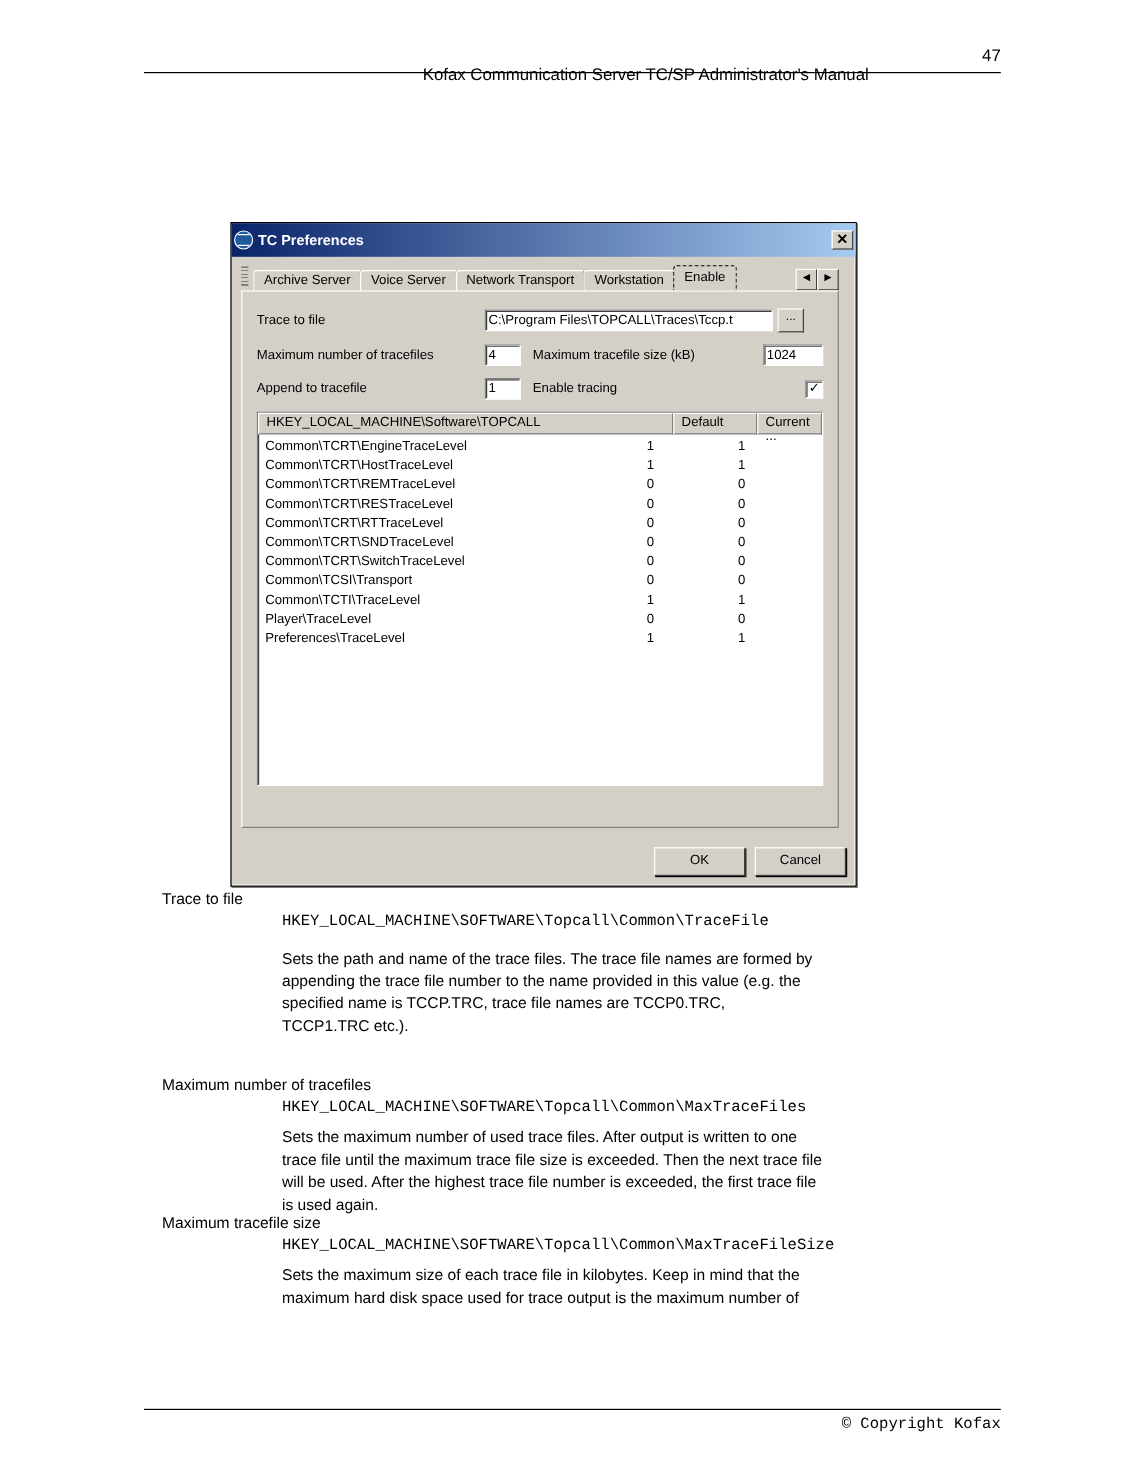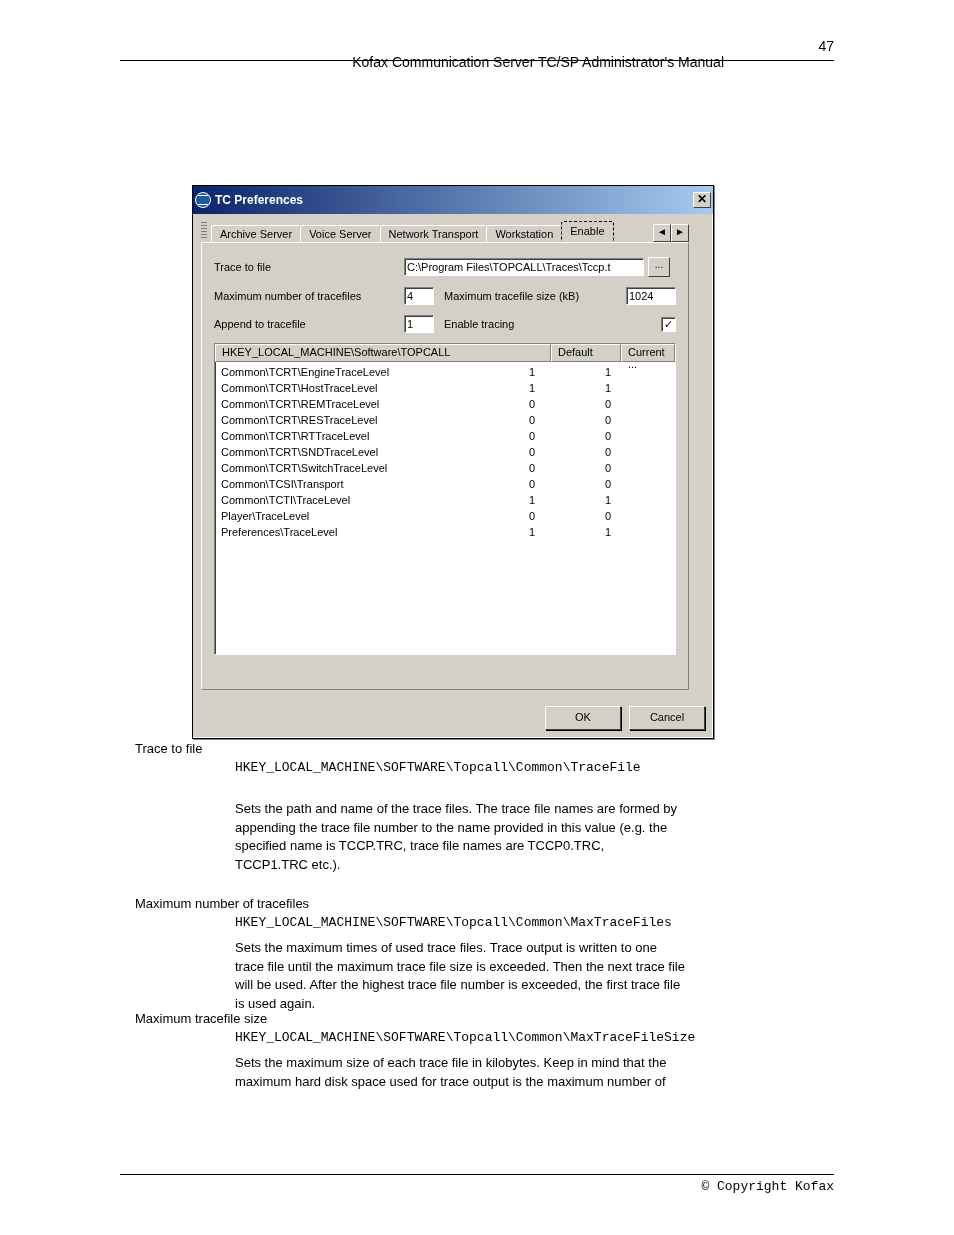--- a/index.html
+++ b/index.html
@@ -81,21 +81,21 @@
   border-bottom-color: #404040;
   margin-right: 2px;
   font-family: Arial;
   font-size: 12px;
   font-weight: bold;
   color: #000;
   text-align: center;
   line-height: 12px;
 }
 .tab-area {
-  padding: 6px 24px 8px 8px;
+  padding: 6px 14px 8px 8px;
 }
 .tab-row {
   display: flex;
   align-items: flex-end;
   height: 22px;
   position: relative;
 }
 .tab {
   border: 1px solid #808080;
   border-top: 1px solid #fff;
@@ -398,32 +398,32 @@
     <div class="dialog-buttons">
       <div class="dlg-btn">OK</div>
       <div class="dlg-btn">Cancel</div>
     </div>
   </div>
 
   <div id="doc-sections">
       <div class="doc-section" style="top: 740px;">
         <div>Trace to file</div>
         <div class="reg" style="margin-left: 100px;">HKEY_LOCAL_MACHINE\SOFTWARE\Topcall\Common\TraceFile</div>
-        <div style="margin-left: 100px; margin-top: 22px;">
+        <div style="margin-left: 100px; margin-top: 12px;">
           <div>Sets the path and name of the trace files. The trace file names are formed by</div>
           <div>appending the trace file number to the name provided in this value (e.g. the</div>
           <div>specified name is TCCP.TRC, trace file names are TCCP0.TRC,</div>
           <div>TCCP1.TRC etc.).</div>
         </div>
       </div>
       <div class="doc-section" style="top: 895px;">
         <div>Maximum number of tracefiles</div>
         <div class="reg" style="margin-left: 100px;">HKEY_LOCAL_MACHINE\SOFTWARE\Topcall\Common\MaxTraceFiles</div>
         <div style="margin-left: 100px; margin-top: 6px;">
-          <div>Sets the maximum times of used trace files. Trace output is written to one</div>
+          <div>Sets the maximum number of used trace files. After output is written to one</div>
           <div>trace file until the maximum trace file size is exceeded. Then the next trace file</div>
           <div>will be used. After the highest trace file number is exceeded, the first trace file</div>
           <div>is used again.</div>
         </div>
       </div>
       <div class="doc-section" style="top: 1010px;">
         <div>Maximum tracefile size</div>
         <div class="reg" style="margin-left: 100px;">HKEY_LOCAL_MACHINE\SOFTWARE\Topcall\Common\MaxTraceFileSize</div>
         <div style="margin-left: 100px; margin-top: 6px;">
           <div>Sets the maximum size of each trace file in kilobytes. Keep in mind that the</div>

